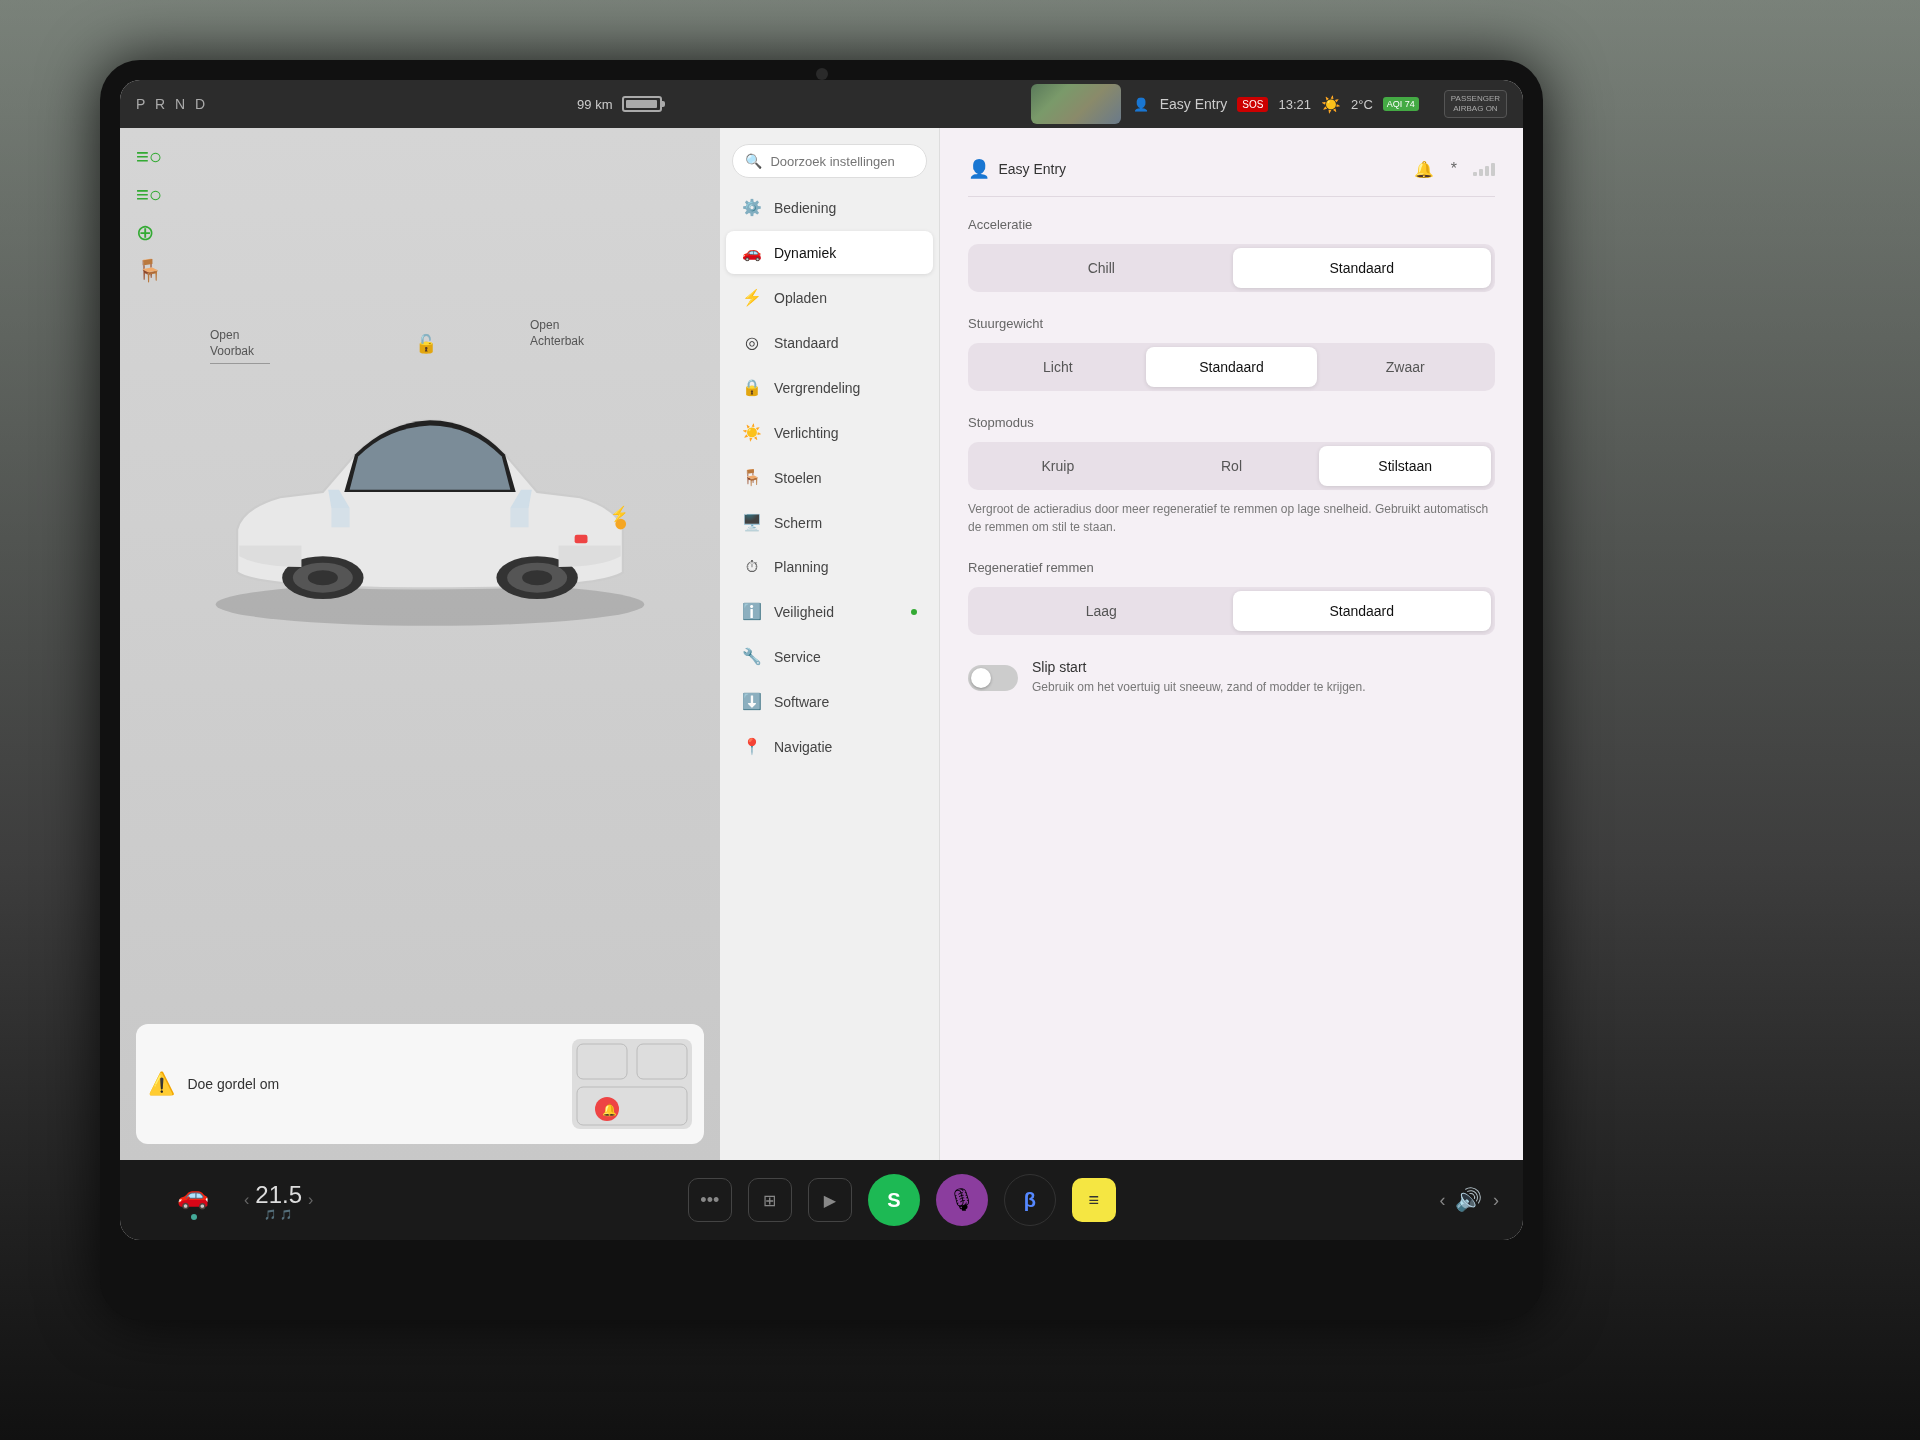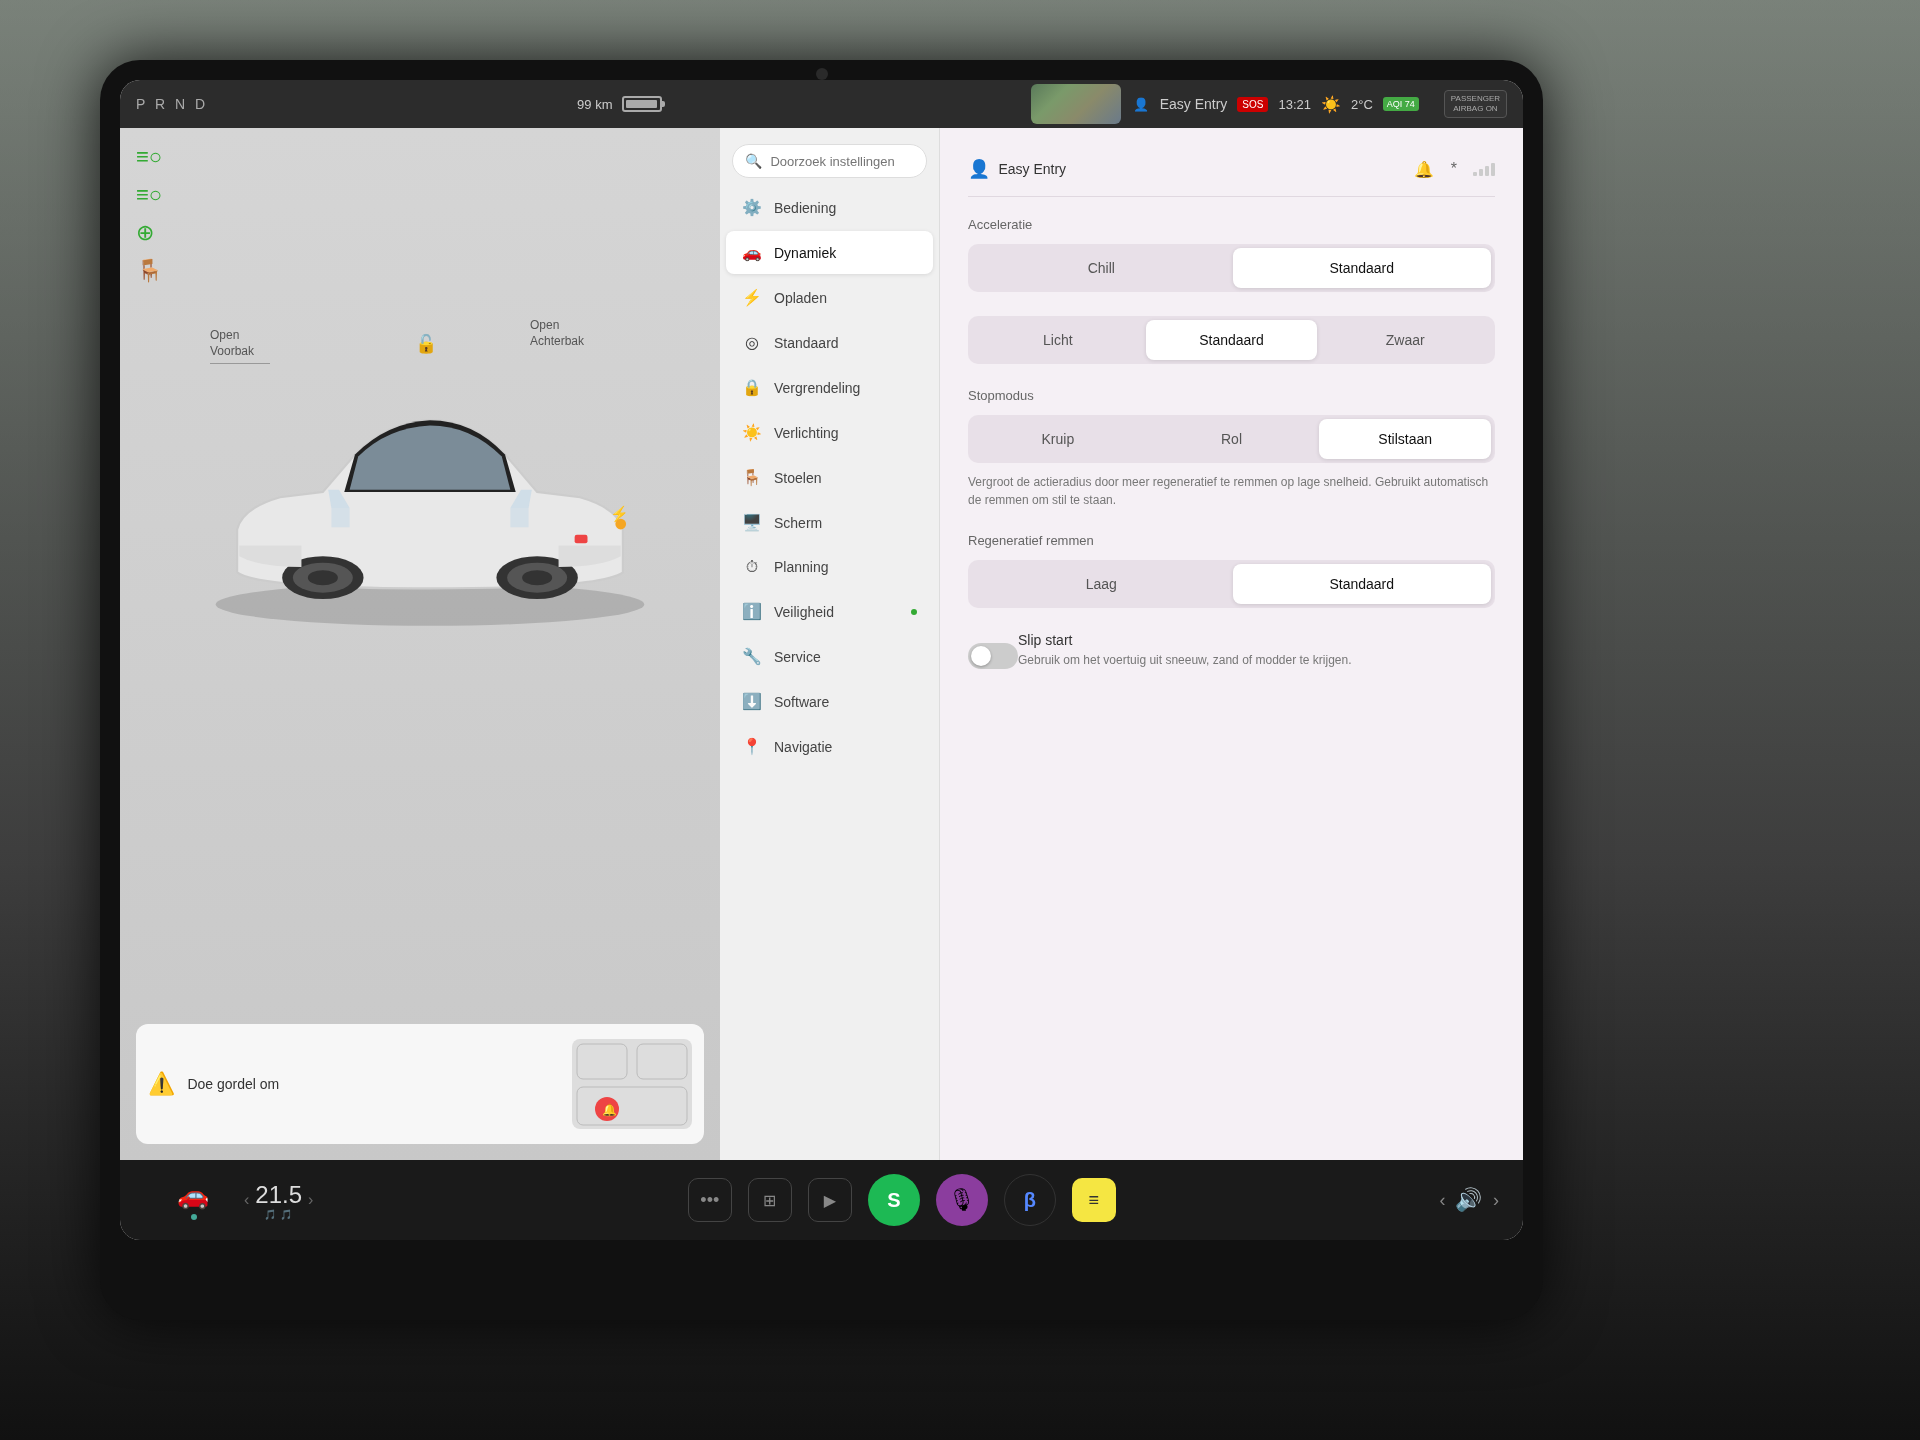--- a/index.html
+++ b/index.html
@@ -398,21 +398,22 @@
     .description-text {
       font-size: 12px;
       color: #777;
       margin-top: 10px;
       line-height: 1.5;
     }
 
     
     .toggle-row {
       display: flex;
-      align-items: flex-end;
+      align-items: center;
+      gap: 14px;
       margin-top: 4px;
     }
 
     .toggle {
       position: relative;
       width: 50px;
       height: 26px;
       flex-shrink: 0;
       margin-top: 2px;
     }
@@ -687,20 +688,21 @@
 
         <div class="settings-section">
           <div class="section-title">Acceleratie</div>
           <div class="button-group">
             <button class="btn-option">Chill</button>
             <button class="btn-option active">Standaard</button>
           </div>
         </div>
 
         <div class="settings-section">
+          <div class="section-title">Stuurgewicht</div>
           <div class="button-group">
             <button class="btn-option">Licht</button>
             <button class="btn-option active">Standaard</button>
             <button class="btn-option">Zwaar</button>
           </div>
         </div>
 
         <div class="settings-section">
           <div class="section-title">Stopmodus</div>
           <div class="button-group">

